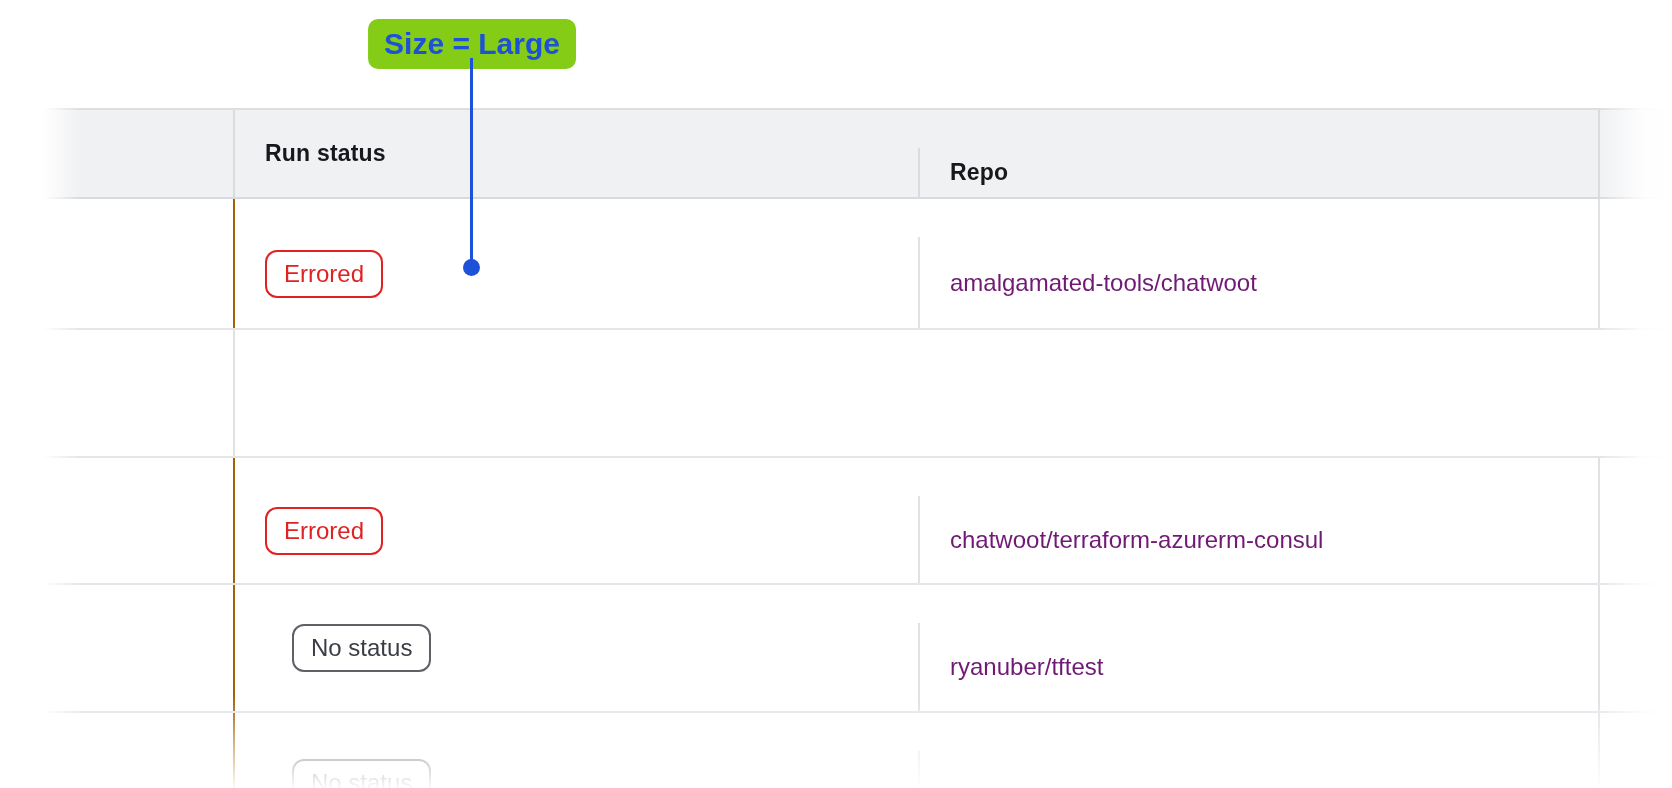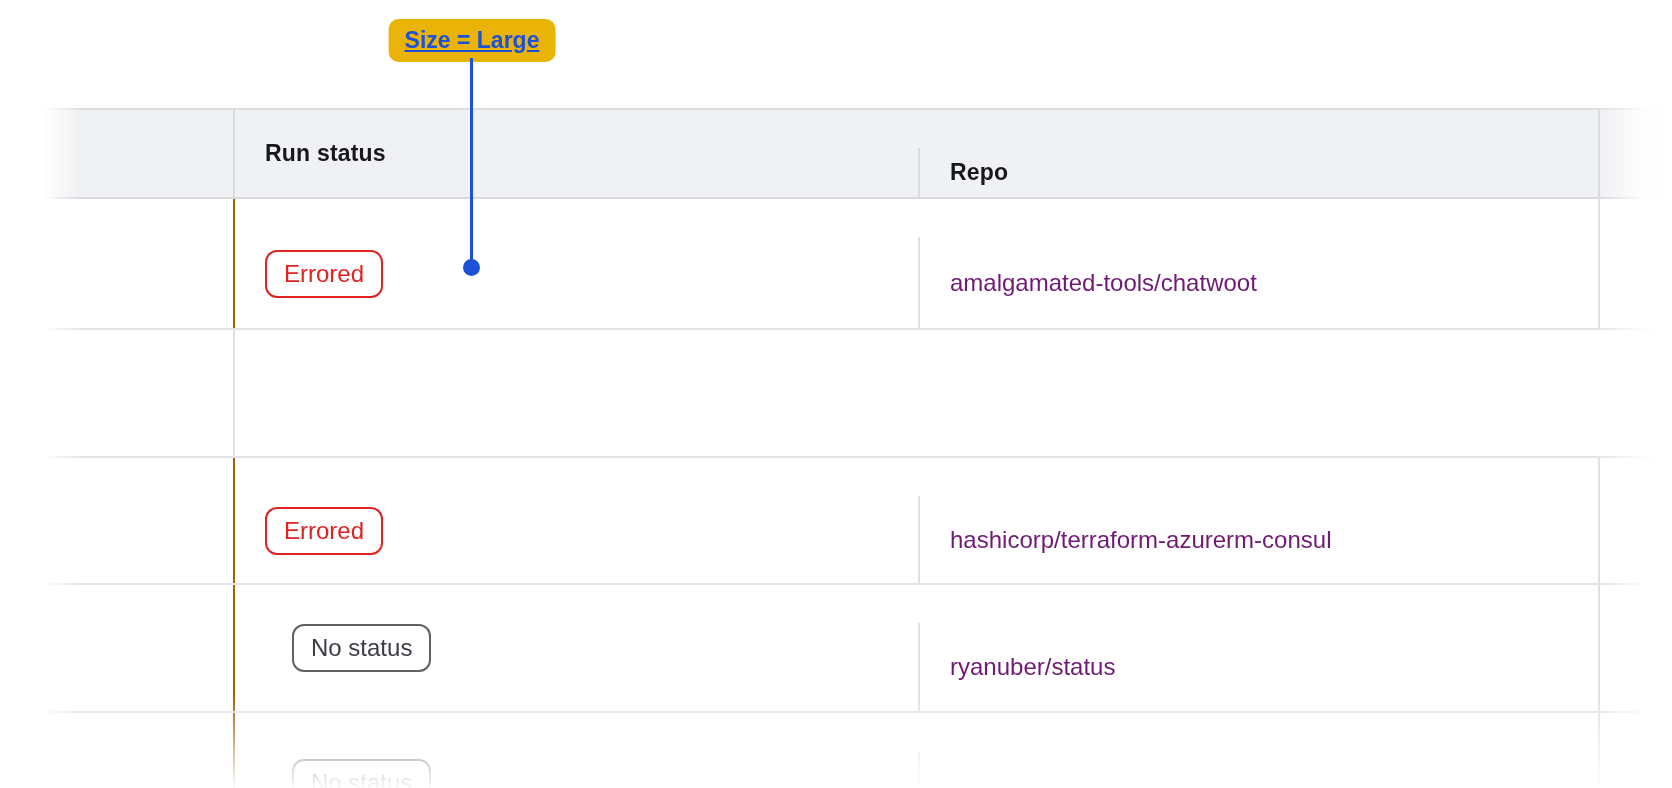--- a/index.html
+++ b/index.html
@@ -90,26 +90,25 @@
     background:linear-gradient(to bottom, rgba(255,255,255,0) 0%, rgba(255,255,255,0.55) 55%, rgba(255,255,255,0.97) 100%);
   }
 
   
   .annotation { position:absolute; left:0; top:0; z-index:10; }
   .annotation-label {
     position:absolute;
     left:472px; top:19px;
     transform:translateX(-50%);
     padding:8px 16px;
-    background:#eab308;
+    background:#84cc16;
     border-radius:10px;
     color:#1c51d8;
-    font-size:23px; font-weight:bold;
+    font-size:30px; font-weight:bold;
     white-space:nowrap;
-    text-decoration:underline;
   }
   .annotation-line {
     position:absolute;
     left:470px; top:58px;
     width:3px; height:202px;
     background:#1c51d8;
   }
   .annotation-dot {
     position:absolute;
     left:463px; top:259px;
@@ -144,30 +143,30 @@
     <div class="tr row-h2">
       <div class="td col0"></div>
       <div class="td col3"></div>
     </div>
 
     <div class="tr row-h3">
       <div class="td col0"></div>
       <div class="td col1">
         <span class="badge" data-variant="errored">Errored</span>
       </div>
-      <div class="td col2 repo">hashicorp/terraform-azurerm-consul</div>
+      <div class="td col2 repo">chatwoot/terraform-azurerm-consul</div>
       <div class="td col3"></div>
     </div>
 
     <div class="tr row-h4">
       <div class="td col0"></div>
       <div class="td col1">
         <span class="badge" data-variant="no-status">No status</span>
       </div>
-      <div class="td col2 repo">ryanuber/status</div>
+      <div class="td col2 repo">ryanuber/tftest</div>
       <div class="td col3"></div>
     </div>
 
     <div class="tr row-h5">
       <div class="td col0"></div>
       <div class="td col1">
         <span class="badge" data-variant="no-status">No status</span>
       </div>
       <div class="td col2 repo">ashrajagopal/random_pet_generator</div>
       <div class="td col3"></div>

